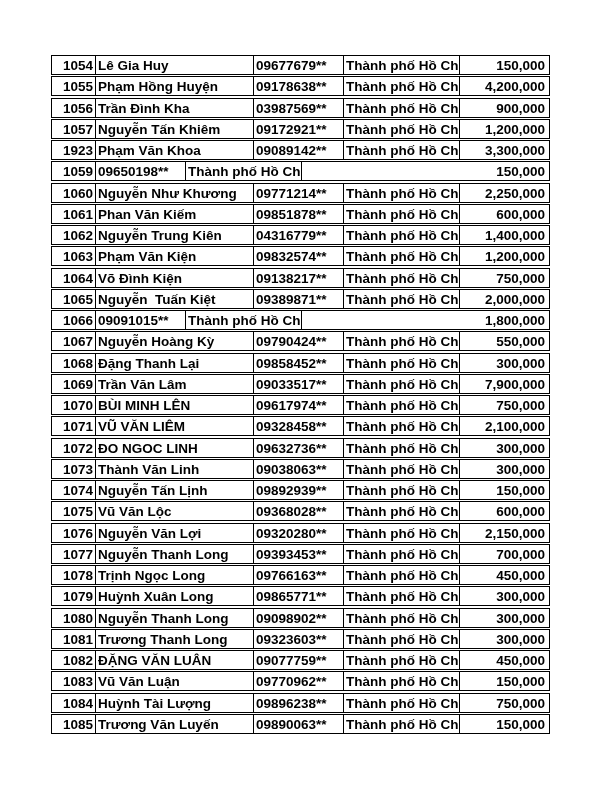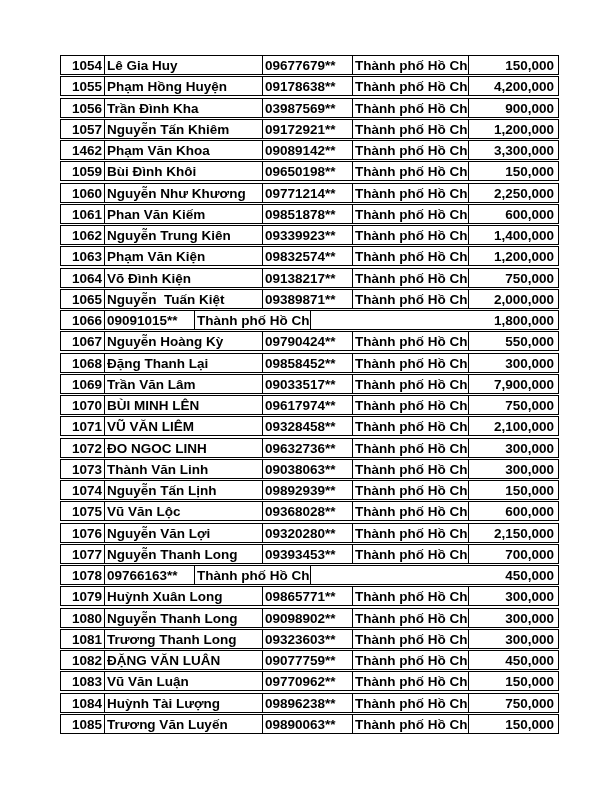--- a/index.html
+++ b/index.html
@@ -8,21 +8,21 @@
     background: #ffffff;
   }
   body {
     width: 612px;
     height: 792px;
     position: relative;
     font-family: "Liberation Sans", sans-serif;
   }
   .page {
     position: absolute;
-    left: 9px; top: 0;
+    left: 0; top: 0;
     width: 563px;
     height: 792px;
     background: #ffffff;
   }
   .records-table {
     position: absolute;
     left: 51px;
     top: 55px;
     width: 499px;
   }
@@ -100,30 +100,29 @@
 
   <div class="row">
     <div class="cell c-id">1057</div>
     <div class="cell c-name">Nguyễn Tấn Khiêm</div>
     <div class="cell c-phone">09172921**</div>
     <div class="cell c-city">Thành phố Hồ Chí Minh</div>
     <div class="cell c-amount">1,200,000</div>
   </div>
 
   <div class="row">
-    <div class="cell c-id">1462</div>
+    <div class="cell c-id">1923</div>
     <div class="cell c-name">Phạm Văn Khoa</div>
     <div class="cell c-phone">09089142**</div>
     <div class="cell c-city">Thành phố Hồ Chí Minh</div>
     <div class="cell c-amount">3,300,000</div>
   </div>
 
   <div class="row">
     <div class="cell c-id">1059</div>
-    <div class="cell c-name">Bùi Đình Khôi</div>
     <div class="cell c-phone">09650198**</div>
     <div class="cell c-city">Thành phố Hồ Chí Minh</div>
     <div class="cell c-amount">150,000</div>
   </div>
 
   <div class="row">
     <div class="cell c-id">1060</div>
     <div class="cell c-name">Nguyễn Như Khương</div>
     <div class="cell c-phone">09771214**</div>
     <div class="cell c-city">Thành phố Hồ Chí Minh</div>
@@ -134,21 +133,21 @@
     <div class="cell c-id">1061</div>
     <div class="cell c-name">Phan Văn Kiếm</div>
     <div class="cell c-phone">09851878**</div>
     <div class="cell c-city">Thành phố Hồ Chí Minh</div>
     <div class="cell c-amount">600,000</div>
   </div>
 
   <div class="row">
     <div class="cell c-id">1062</div>
     <div class="cell c-name">Nguyễn Trung Kiên</div>
-    <div class="cell c-phone">09339923**</div>
+    <div class="cell c-phone">04316779**</div>
     <div class="cell c-city">Thành phố Hồ Chí Minh</div>
     <div class="cell c-amount">1,400,000</div>
   </div>
 
   <div class="row">
     <div class="cell c-id">1063</div>
     <div class="cell c-name">Phạm Văn Kiện</div>
     <div class="cell c-phone">09832574**</div>
     <div class="cell c-city">Thành phố Hồ Chí Minh</div>
     <div class="cell c-amount">1,200,000</div>
@@ -260,20 +259,21 @@
   <div class="row">
     <div class="cell c-id">1077</div>
     <div class="cell c-name">Nguyễn Thanh Long</div>
     <div class="cell c-phone">09393453**</div>
     <div class="cell c-city">Thành phố Hồ Chí Minh</div>
     <div class="cell c-amount">700,000</div>
   </div>
 
   <div class="row">
     <div class="cell c-id">1078</div>
+    <div class="cell c-name">Trịnh Ngọc Long</div>
     <div class="cell c-phone">09766163**</div>
     <div class="cell c-city">Thành phố Hồ Chí Minh</div>
     <div class="cell c-amount">450,000</div>
   </div>
 
   <div class="row">
     <div class="cell c-id">1079</div>
     <div class="cell c-name">Huỳnh Xuân Long</div>
     <div class="cell c-phone">09865771**</div>
     <div class="cell c-city">Thành phố Hồ Chí Minh</div>

